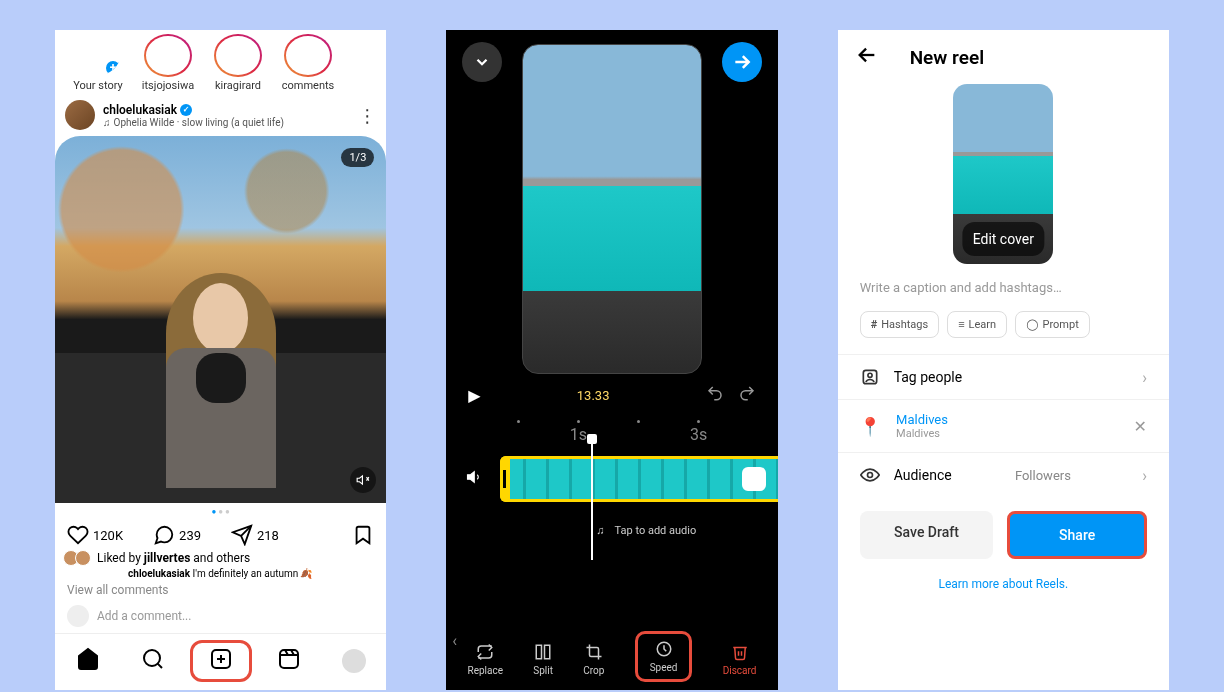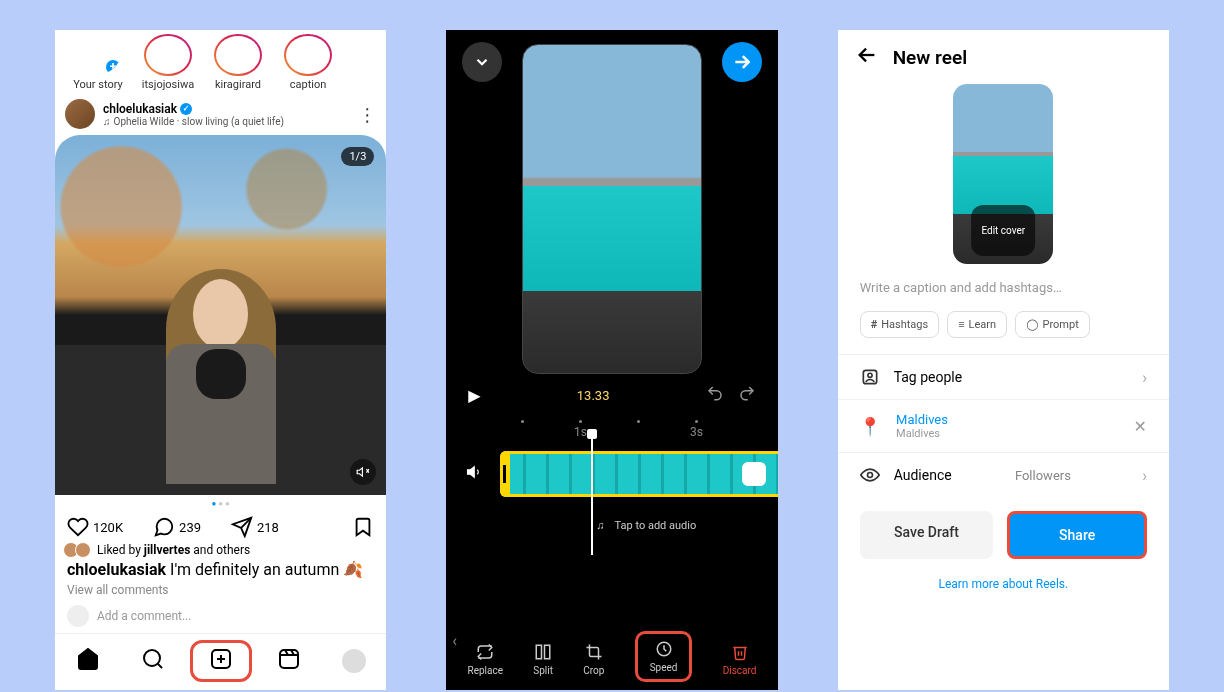--- a/index.html
+++ b/index.html
@@ -35,66 +35,66 @@
   .mutebtn { position:absolute; bottom:10px; right:10px; width:26px;height:26px;background:rgba(0,0,0,0.5);border-radius:50%;color:#fff;font-size:12px;display:flex;align-items:center;justify-content:center;}
   .dots-ind { text-align:center; padding:4px; font-size:8px; color:#ccc;}
   .dots-ind .active{color:#0095f6;}
   .actions { display:flex; align-items:center; gap:30px; padding: 4px 12px; font-size:13px; }
   .act { display:flex; align-items:center; gap:4px; }
   .act svg { width:22px; height:22px; stroke:#000; fill:none; stroke-width:2;}
   .save { margin-left:auto; }
   .liked { display:flex;align-items:center;gap:6px;padding:0 12px;font-size:12px;}
   .liked .mini-av{display:flex;}
   .liked .mini-av span{width:16px;height:16px;border-radius:50%;background:#c89060;border:1px solid #fff;margin-left:-4px;}
-  .caption { padding: 2px 12px; font-size:16px; }
+  .caption { padding: 2px 12px; font-size:10px;text-align:center; }
   .viewc { padding:2px 12px;font-size:12px;color:#888;}
   .addc { display:flex;align-items:center;gap:8px;padding:6px 12px;font-size:12px;color:#999;}
   .addc .cav{width:22px;height:22px;border-radius:50%;background:#eee;}
   .tabbar { margin-top:auto; display:flex; justify-content:space-around; align-items:center; padding:10px 0 12px; border-top:1px solid #eee;}
   .tabbar svg { width:24px;height:24px;stroke:#000;fill:none;stroke-width:2;}
   .tabbar .home svg{fill:#000;}
   .tabbar .me{width:24px;height:24px;border-radius:50%;background:#ddd;}
   .red-outline { border: 3px solid #e74c3c; border-radius: 12px; padding: 4px 16px; margin: -4px -16px;}
 
   
   .ed-top { display:flex; justify-content:space-between; align-items:flex-start; padding:12px 16px;}
   .circ { width:40px;height:40px;border-radius:50%;display:flex;align-items:center;justify-content:center;}
   .circ.dark{background:#333;color:#fff;}
   .circ.blue{background:#0095f6;color:#fff;}
   .ed-preview { width: 180px; height: 330px; margin: -50px auto 0; border-radius: 16px; border:1px solid #444; overflow:hidden; background: linear-gradient(to bottom, #88b8d8 0%, #88b8d8 40%, #999 41%, #999 43%, #1ec8c8 43%, #0fb8b8 75%, #3a3a3a 75%, #2a2a2a 100%);}
   .ed-timebar { display:flex; align-items:center; justify-content:space-between; padding: 10px 22px; color:#fff;}
   .ed-time { color:#ffd966; font-size:13px;}
   .ur { display:flex; gap:14px;}
   .ur svg{width:18px;height:18px;stroke:#999;fill:none;stroke-width:2;}
   .play{color:#fff;}
-  .ticks { display:flex; justify-content:center; gap:50px; color:#888; font-size:12px; padding:4px 0;}
+  .ticks { display:flex; justify-content:center; gap:50px; color:#888; font-size:16px; padding:4px 0;}
   .tickdot {display:block;width:3px;height:3px;background:#888;border-radius:50%;margin:0 auto 2px;}
   .timeline { display:flex; align-items:center; padding: 8px 0 8px 20px; position:relative;}
   .vol { color:#fff; margin-right:16px;}
   .clip { flex:1; height:46px; background: repeating-linear-gradient(90deg, #1ec8c8 0 20px, #16a8a8 20px 23px); border:3px solid #ffd700; border-right:none; border-radius:6px 0 0 6px; position:relative;}
   .clip .handle{position:absolute;left:-3px;top:-3px;bottom:-3px;width:10px;background:#ffd700;border-radius:6px 0 0 6px;}
   .clip .handle::after{content:"";position:absolute;left:3px;top:30%;bottom:30%;width:3px;background:#000;}
   .clip .trans{position:absolute;right:12px;top:50%;transform:translateY(-50%);width:24px;height:24px;background:#fff;border-radius:6px;display:flex;align-items:center;justify-content:center;font-size:12px;}
   .playhead{position:absolute;left:145px;top:-10px;bottom:-50px;width:2px;background:#fff;}
   .playhead::before{content:"";position:absolute;top:-4px;left:-4px;width:10px;height:10px;background:#fff;border-radius:2px;}
   .audio-row { display:flex; align-items:center; gap:10px; padding: 14px 0 14px 150px; color:#ccc; font-size:11px;}
   .ed-tabs { margin-top:auto; display:flex; justify-content:space-around; align-items:flex-end; padding: 8px 6px 14px; font-size:10px; color:#ccc;}
   .ed-tab { display:flex; flex-direction:column; align-items:center; gap:4px;}
   .ed-tab svg{width:18px;height:18px;stroke:#ccc;fill:none;stroke-width:2;}
   .ed-tab.discard{color:#e74c3c;}
   .ed-tab.discard svg{stroke:#e74c3c;}
   .ed-tab.boxed{ border: 3px solid #e74c3c; border-radius:10px; padding:6px 12px; margin:-6px 0;}
   .ed-left-chevron{position:absolute;left:6px;bottom:40px;color:#888;font-size:16px;}
 
   
-  .nr-head { display:flex; align-items:center; gap:15px; padding: 14px 18px; }
+  .nr-head { display:flex; align-items:center; gap:32px; padding: 14px 18px; }
   .nr-head svg{width:22px;height:22px;stroke:#000;fill:none;stroke-width:2.5;}
   .nr-title { font-size:19px; font-weight:600;}
   .cover { width:100px;height:180px;margin:0 auto;border-radius:14px;overflow:hidden;position:relative;background: linear-gradient(to bottom, #88b8d8 0%, #88b8d8 38%, #999 38%, #999 40%, #1ec8c8 40%, #0fb8b8 72%, #3a3a3a 72%, #2a2a2a 100%);}
-  .edit-cover{position:absolute;bottom:8px;left:50%;transform:translateX(-50%);background:rgba(0,0,0,0.6);color:#fff;font-size:10px;padding:20px 10px;border-radius:12px;white-space:nowrap;}
+  .edit-cover{position:absolute;bottom:8px;left:50%;transform:translateX(-50%);background:rgba(0,0,0,0.6);color:#fff;font-size:14px;padding:9px 10px;border-radius:12px;white-space:nowrap;}
   .caption-input{padding:16px 22px;color:#999;font-size:13px;}
   .chips{display:flex;gap:8px;padding:0 22px 16px;}
   .chip{border:1px solid #ddd;border-radius:8px;padding:6px 10px;font-size:11px;color:#555;display:flex;align-items:center;gap:4px;}
   .list-item{display:flex;align-items:center;gap:14px;padding:12px 22px;border-top:1px solid #f0f0f0;font-size:14px;}
   .list-item svg{width:20px;height:20px;stroke:#333;fill:none;stroke-width:2;}
   .list-item .chev{margin-left:auto;color:#aaa;font-size:16px;}
   .loc-pin{color:#0095f6;font-size:18px;}
   .loc-text .primary{color:#0095f6;font-size:13px;}
   .loc-text .secondary{color:#999;font-size:11px;}
   .loc-x{margin-left:auto;color:#999;font-size:16px;}
@@ -119,21 +119,21 @@
     <div class="story">
       <div class="av"></div>
         <span>itsjojosiwa</span>
     </div>
     <div class="story">
       <div class="av"></div>
         <span>kiragirard</span>
     </div>
     <div class="story">
       <div class="av"></div>
-        <span>caption</span>
+        <span>comments</span>
     </div>
   </div>
 
   <div class="post-head">
     <div class="post-av"></div>
     <div>
       <div class="post-user">
         <span>chloelukasiak</span>
         <span class="verified"></span>
       </div>

